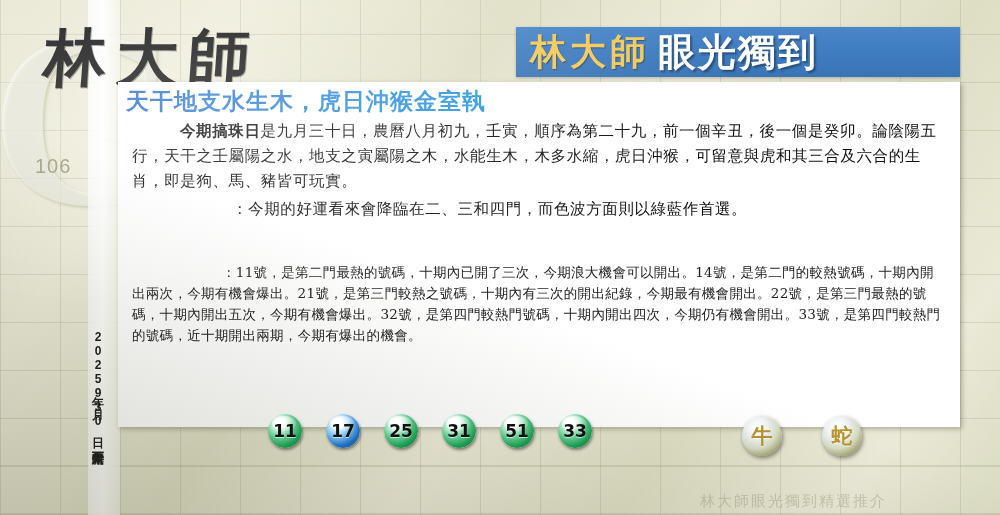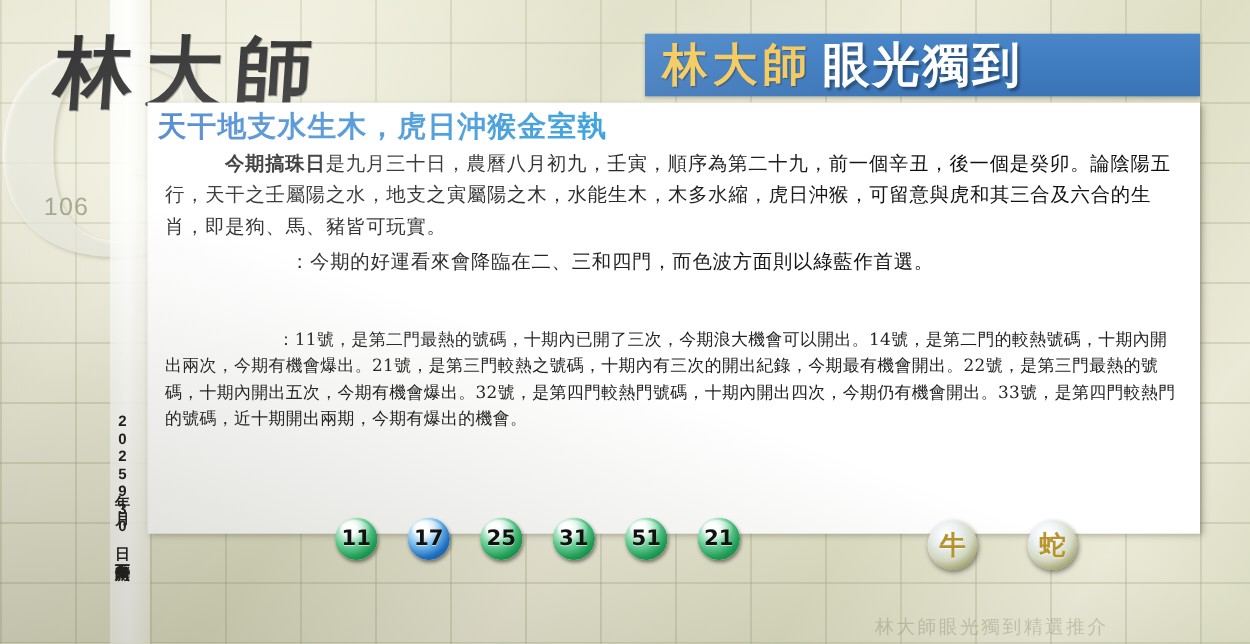--- a/index.html
+++ b/index.html
@@ -198,21 +198,21 @@
     <div class="ball green">
         <span>25</span>
       </div>
     <div class="ball green">
         <span>31</span>
       </div>
     <div class="ball green">
         <span>51</span>
       </div>
     <div class="ball green">
-        <span>21</span>
+        <span>33</span>
       </div>
   </div>
 
   <div id="zodiacs">
     <div class="zball">牛</div>
     <div class="zball">蛇</div>
   </div>
 
   <div id="footer-wm">林大師眼光獨到精選推介</div>
 

